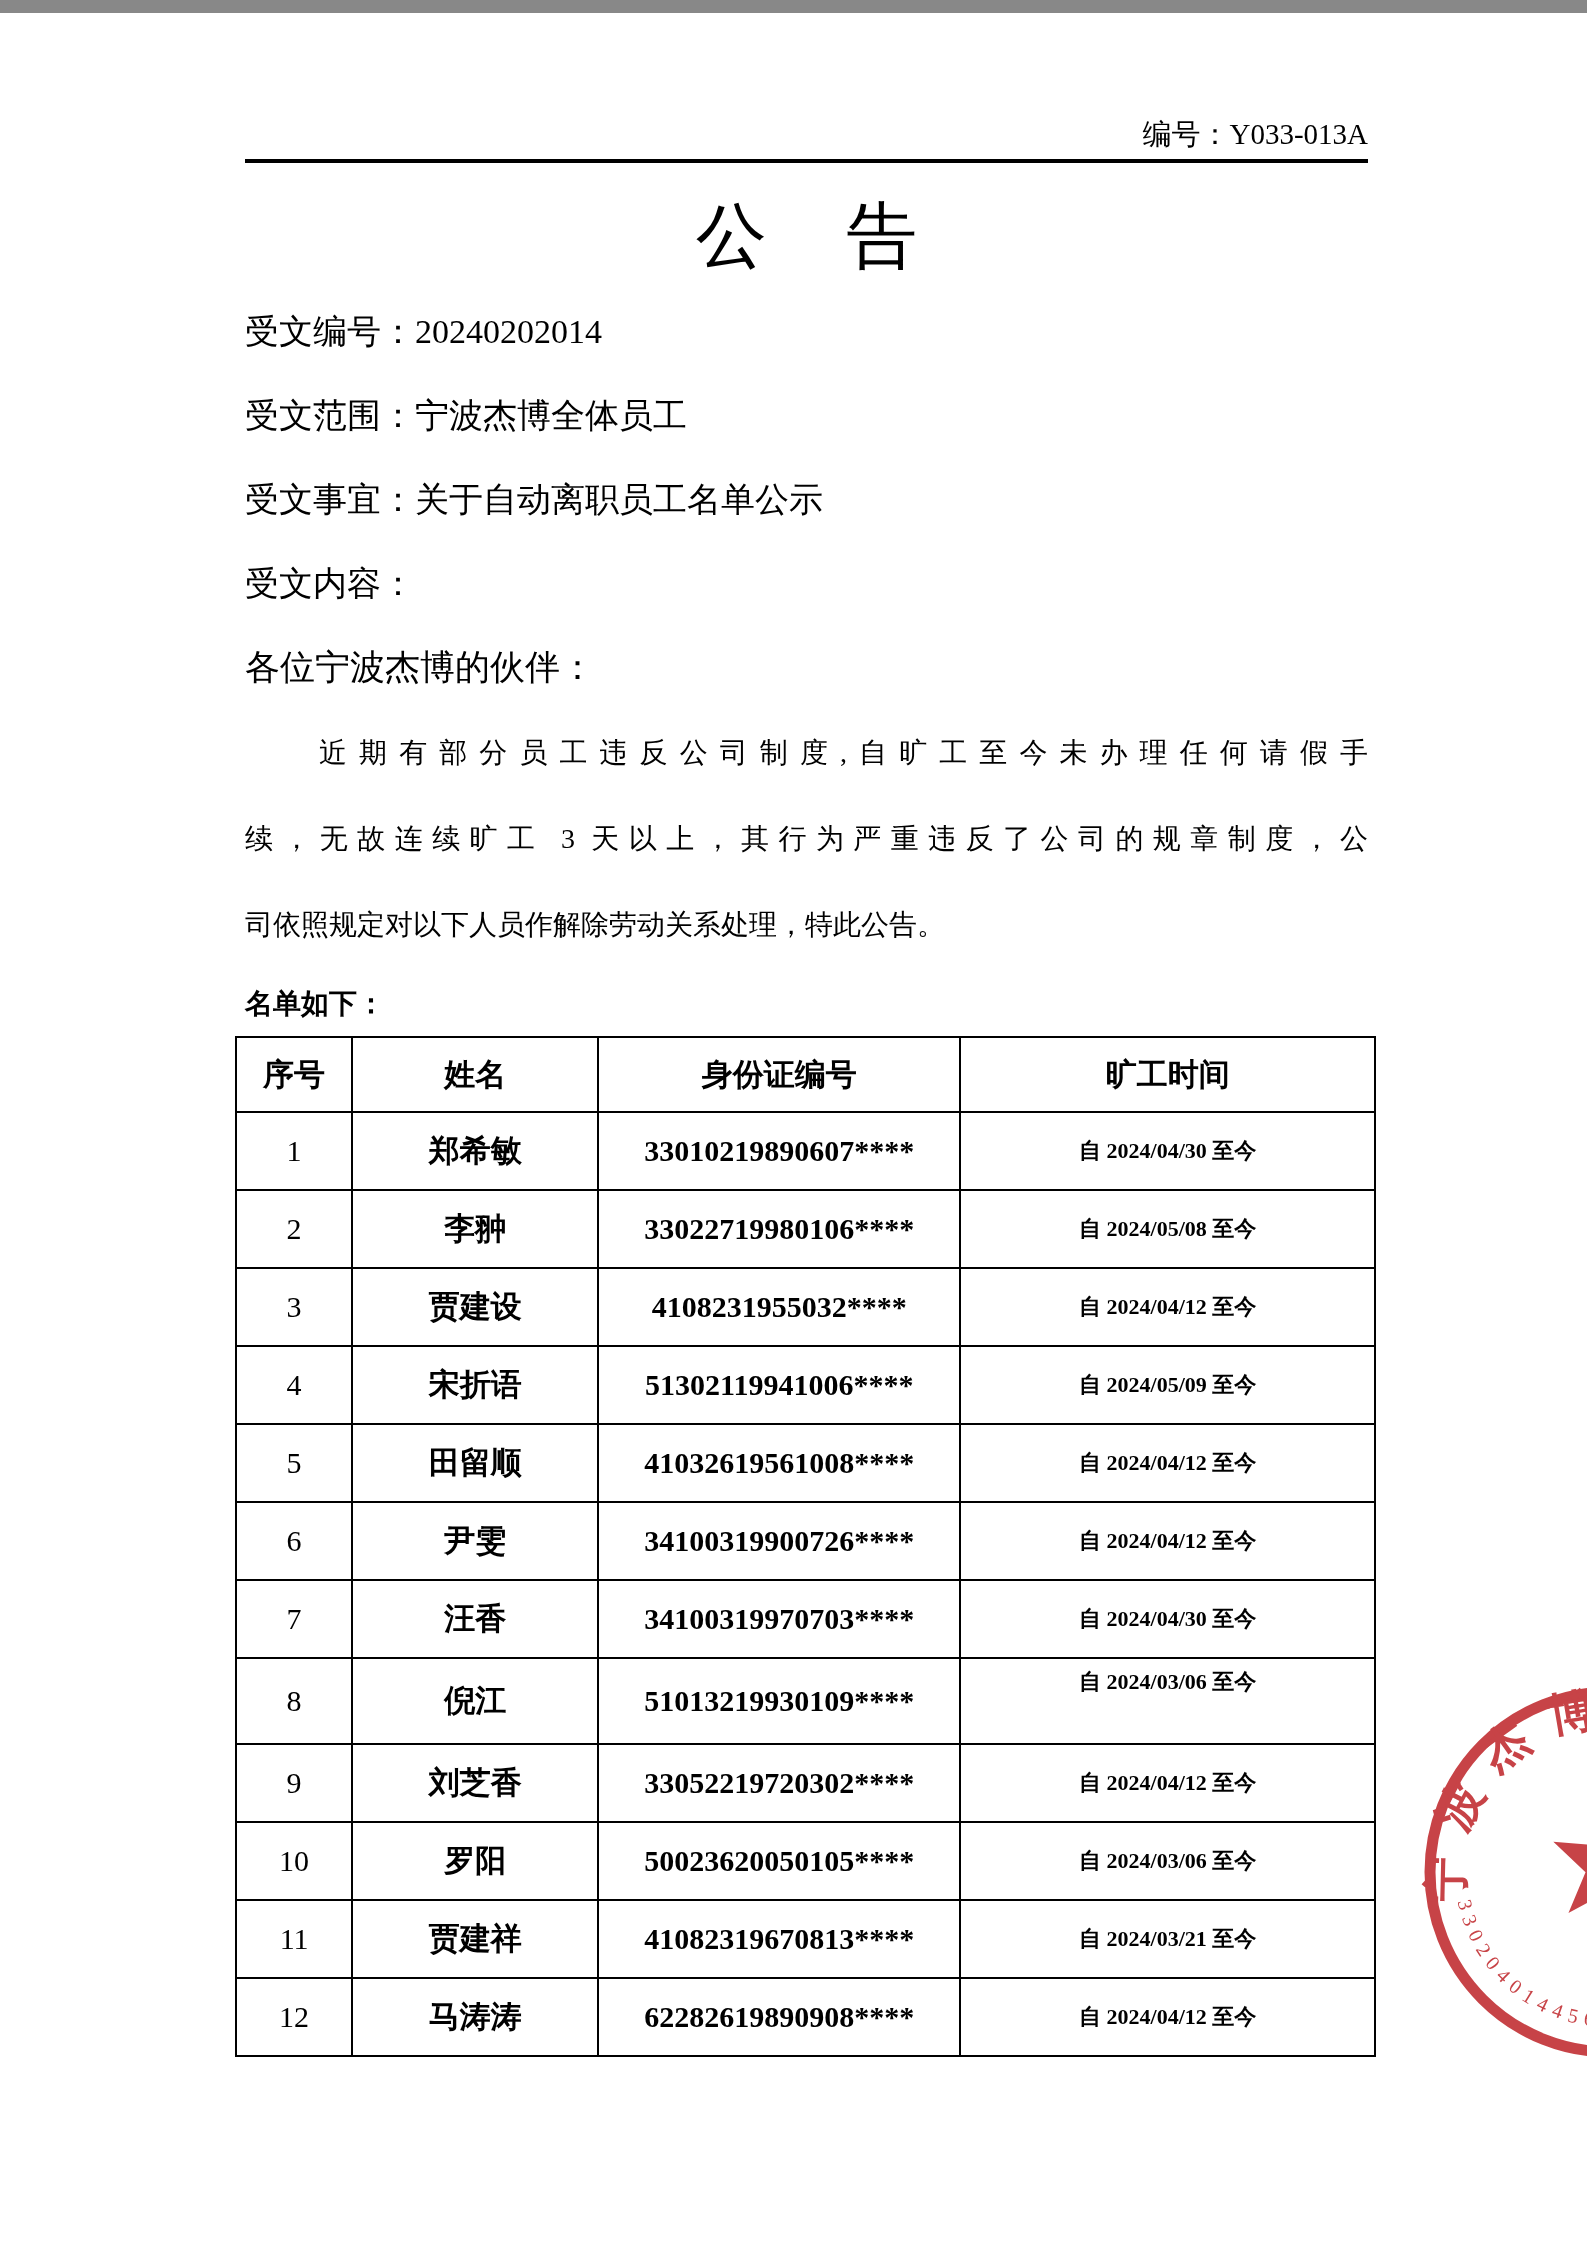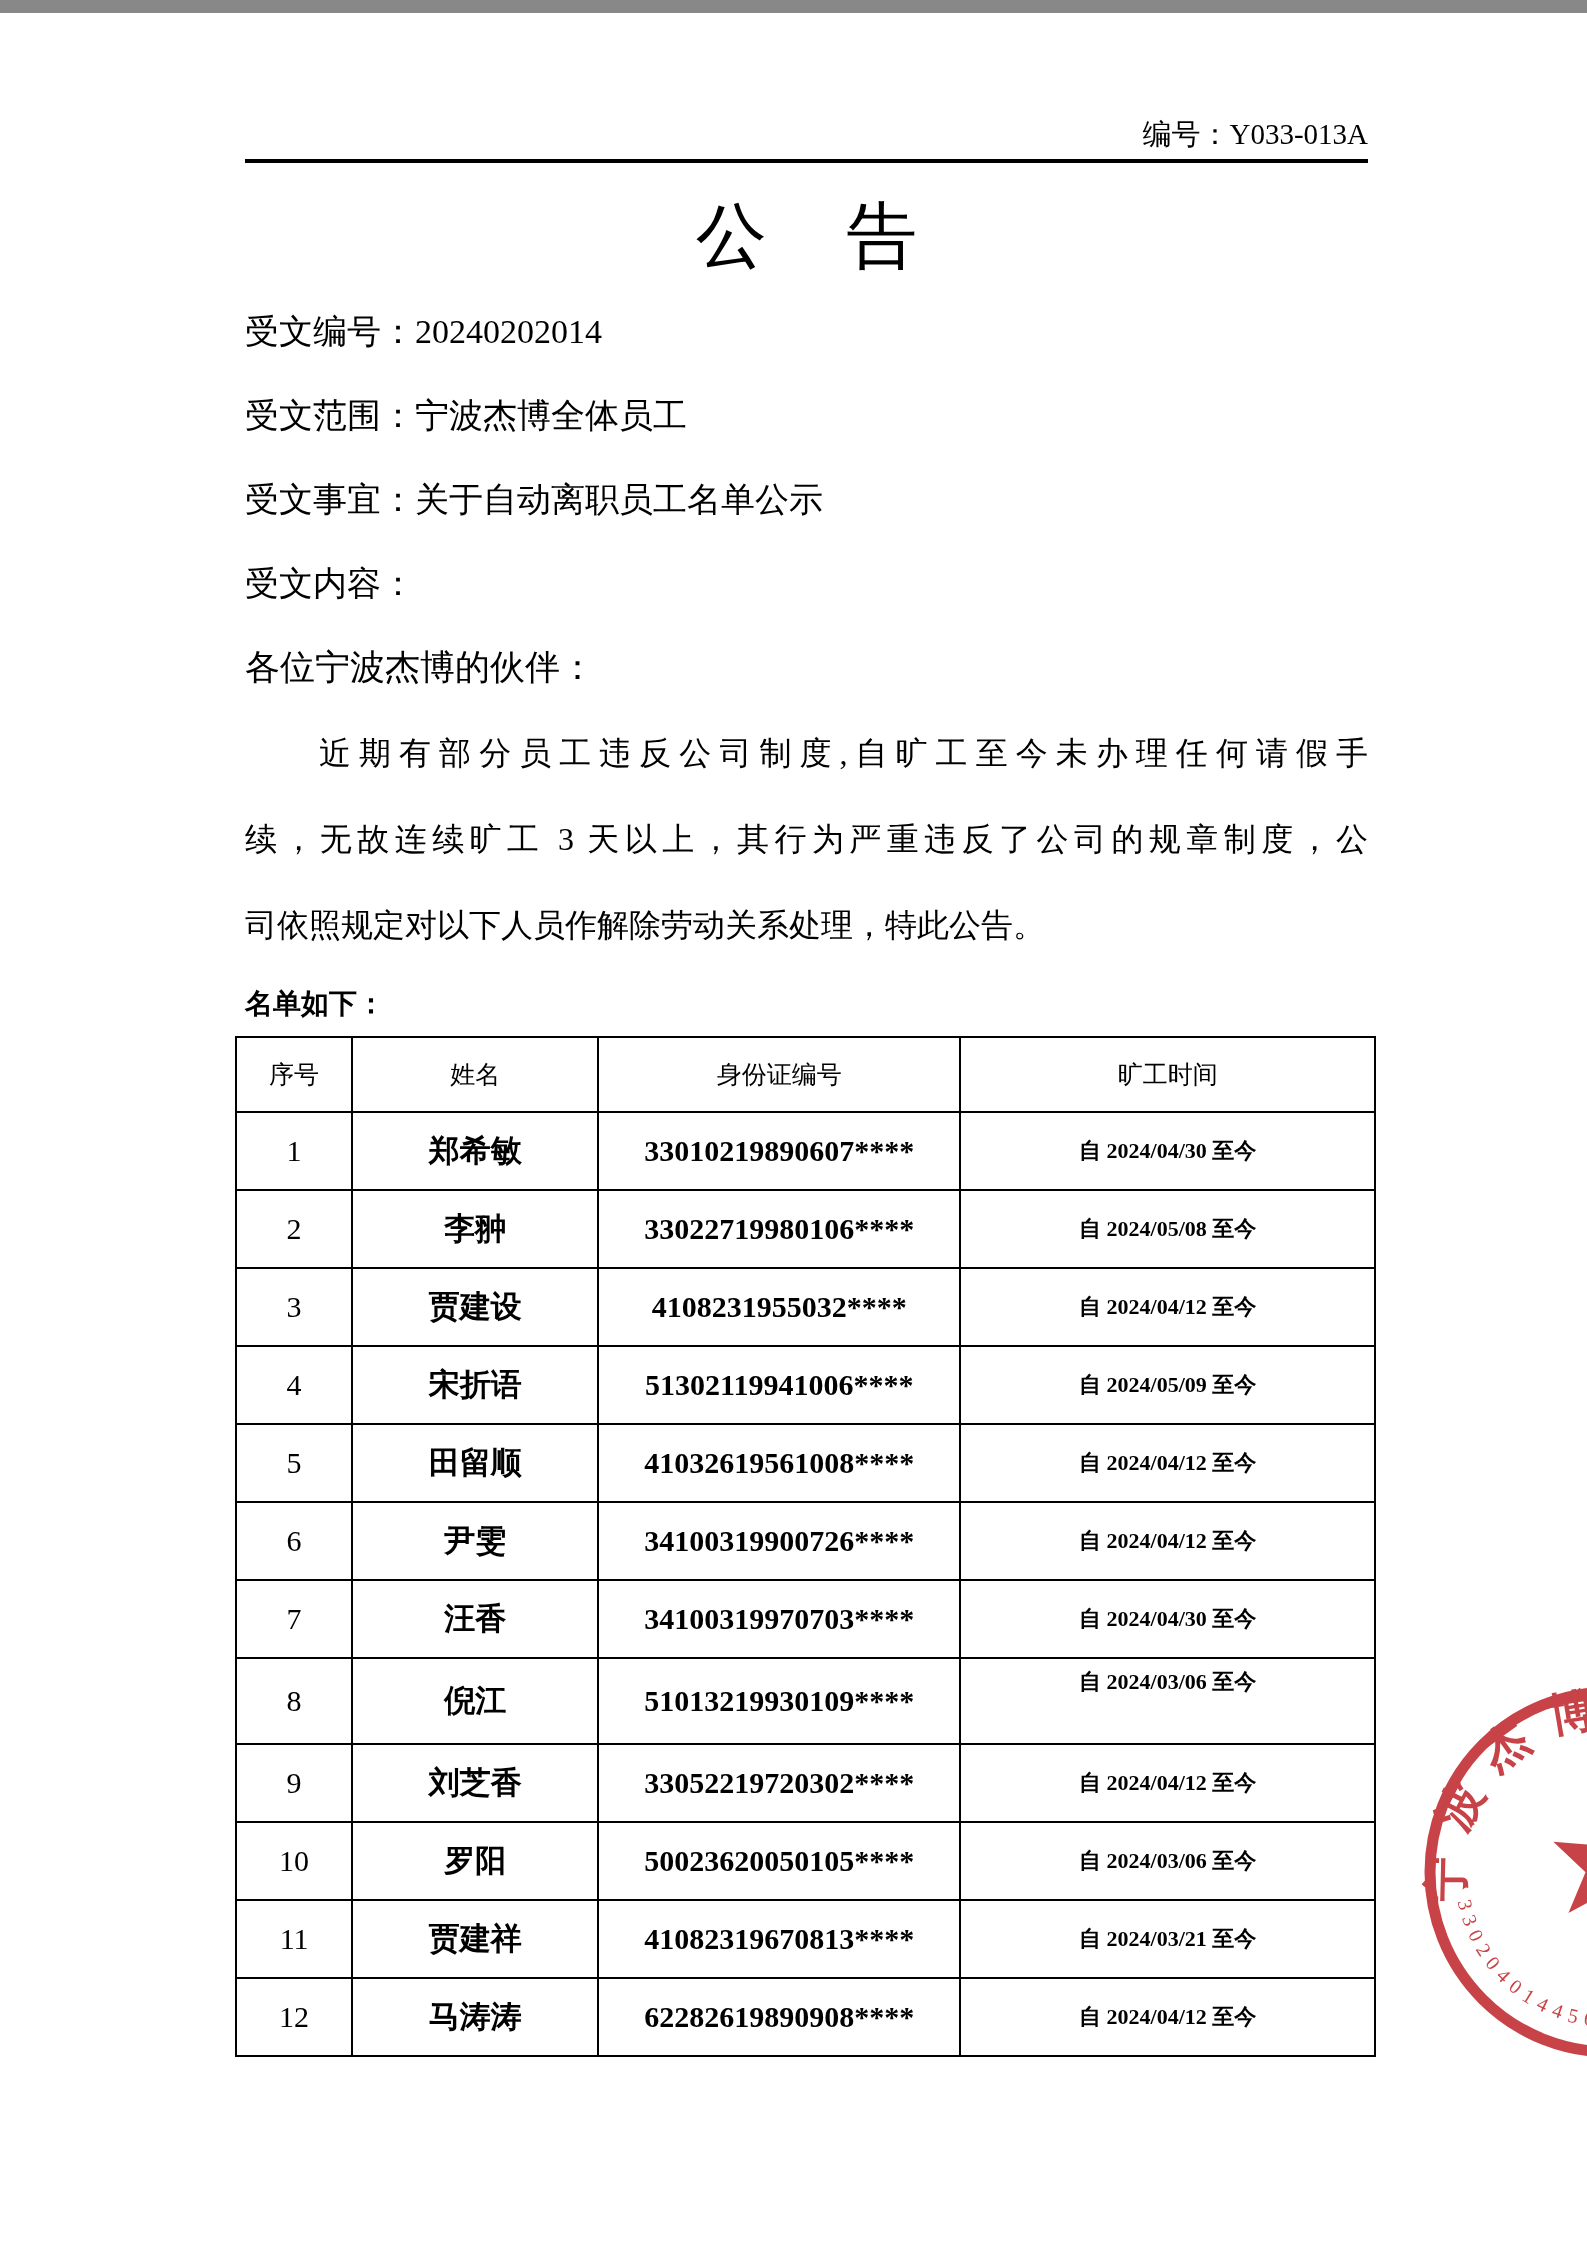--- a/index.html
+++ b/index.html
@@ -41,21 +41,21 @@
   .fields { margin-top:30px; }
   .field { font-size:34px; line-height:52px; margin-bottom:31px; }
   .field-label {
     font-weight:normal;
     font-family:"Liberation Sans","DejaVu Sans",sans-serif;
   }
   .field-value { font-family:"Liberation Serif","DejaVu Serif",serif; }
 
   .salutation { margin-top:32px; font-size:35px; line-height:52px; }
 
-  .paragraph { margin-top:16px; font-size:32px; }
+  .paragraph { margin-top:16px; font-size:28px; }
   .para-line { line-height:86px; }
   .para-line.justify { text-align:justify; text-align-last:justify; }
   .para-line.indent { text-indent:74px; }
 
   .list-intro {
     margin-top:16px;
     font-size:28px;
     line-height:40px;
     font-weight:bold;
     font-family:"Liberation Sans","DejaVu Sans",sans-serif;
@@ -69,22 +69,22 @@
     table-layout:fixed;
   }
   .doc-table th, .doc-table td {
     border:2px solid #000;
     text-align:center;
     vertical-align:middle;
     padding:0;
   }
   .doc-table th {
     height:73px;
-    font-weight:normal;
-    font-size:25px;
+    font-weight:bold;
+    font-size:31px;
   }
   .doc-table td { height:76px; }
   .col-index { width:10.2%; }
   .col-name  { width:21.6%; }
   .col-id    { width:31.8%; }
   .col-time  { width:36.4%; }
   .doc-table td.c0 { font-size:30px; }
   .doc-table td.c1 { font-size:31px; font-weight:bold; }
   .doc-table td.c2 { font-size:30px; font-weight:bold; }
   .doc-table td.c3 { font-size:22px; font-weight:bold; }

